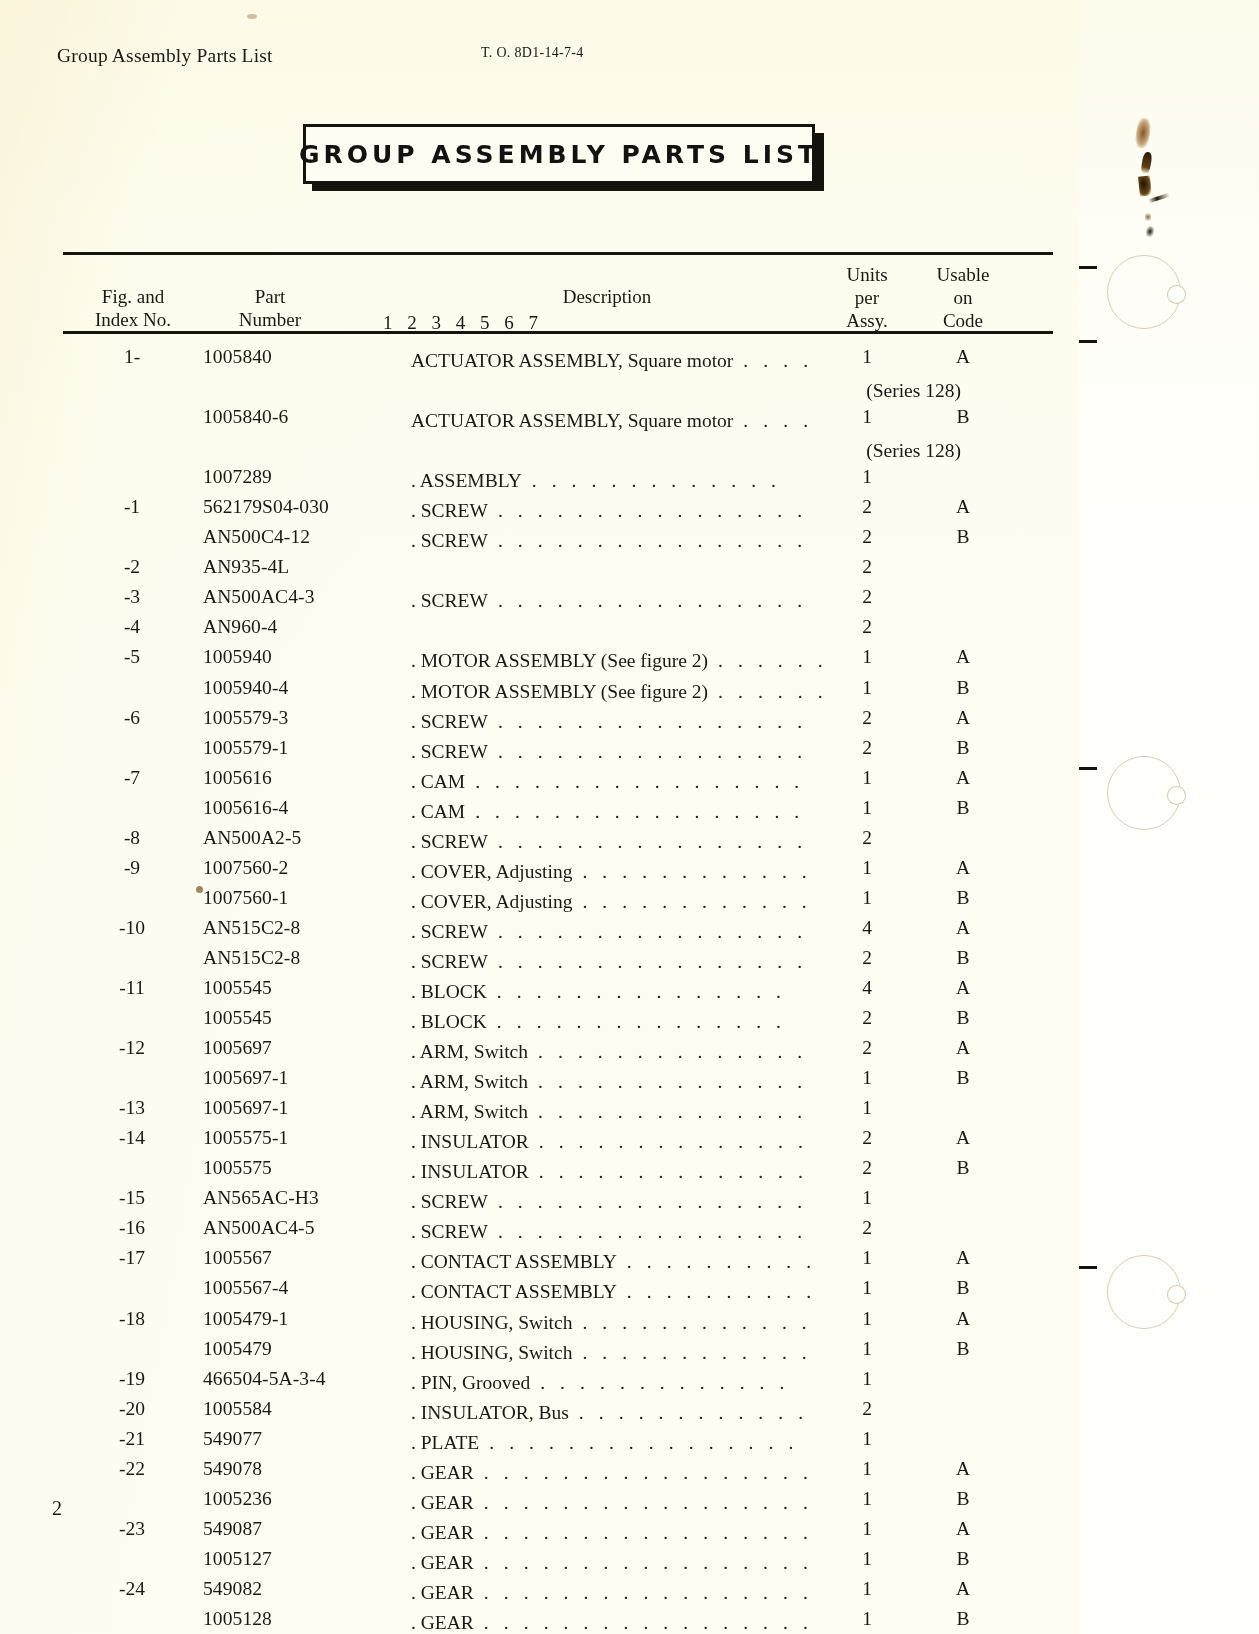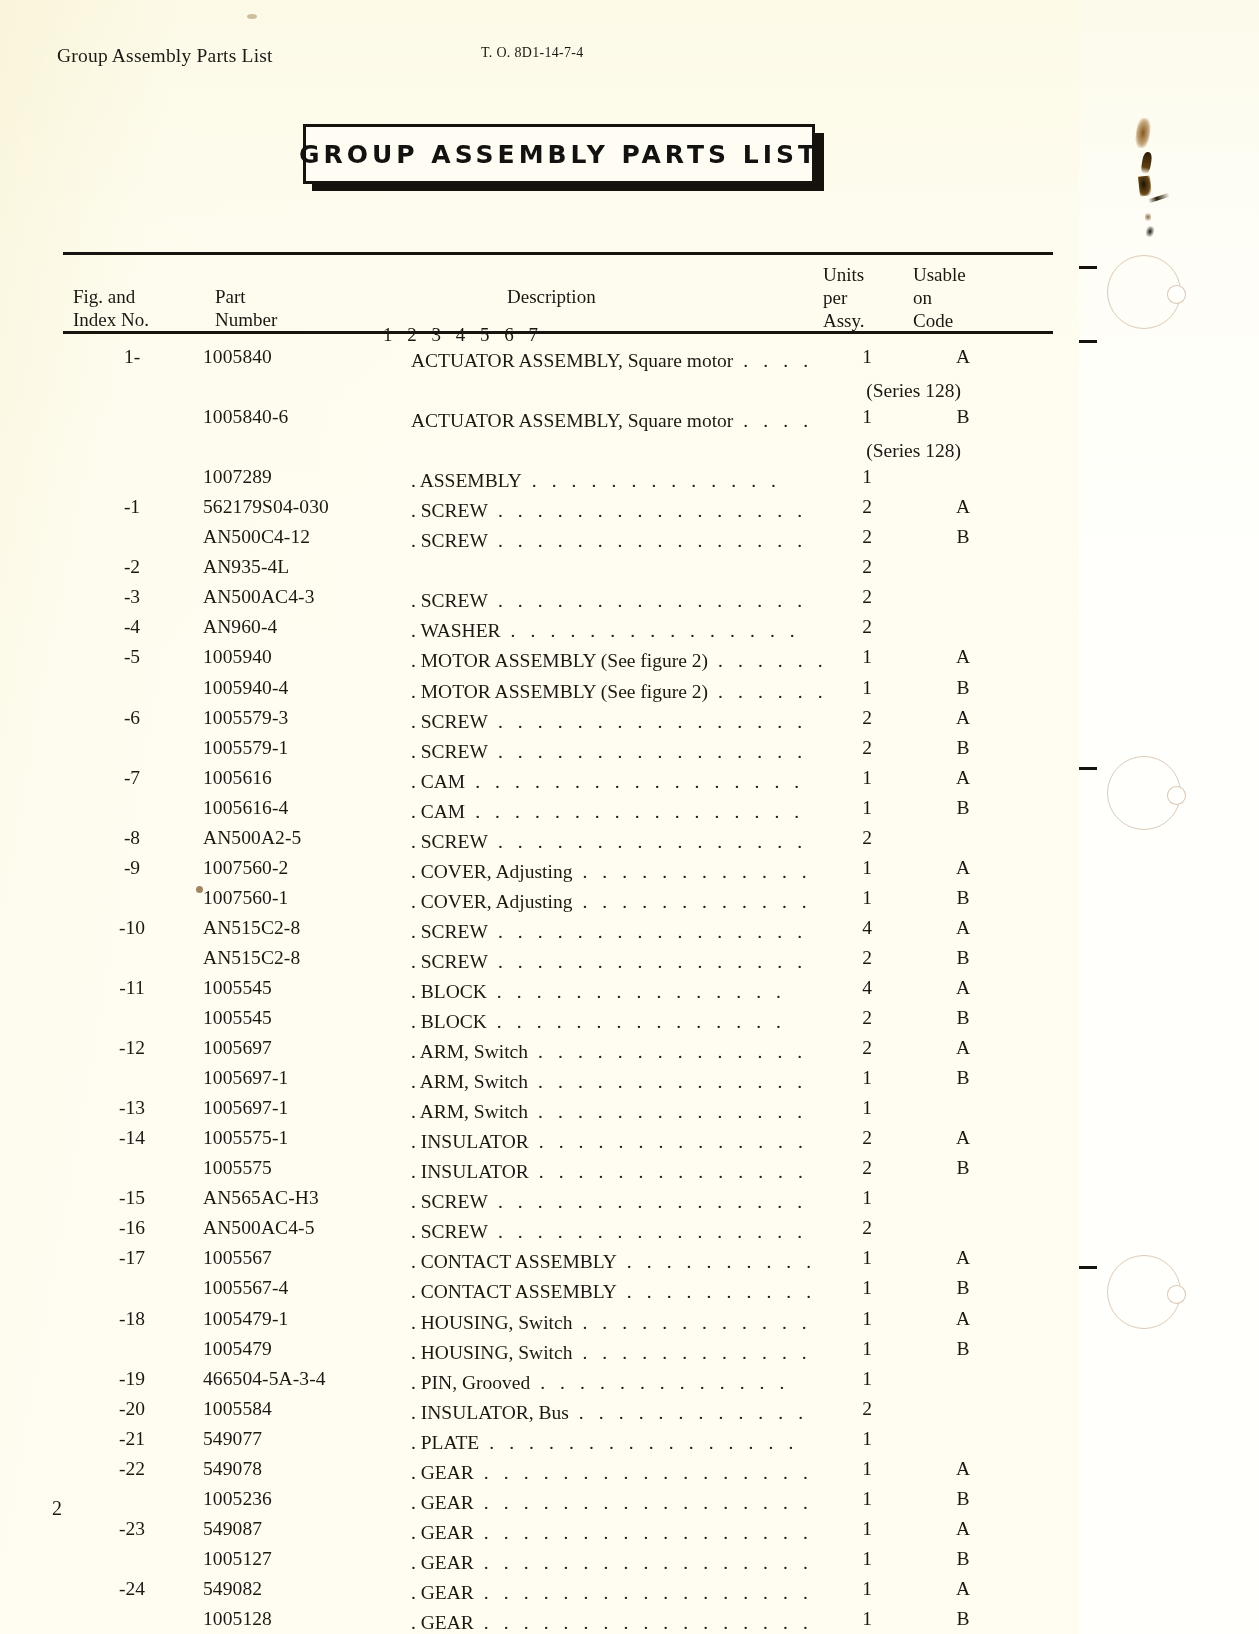--- a/index.html
+++ b/index.html
@@ -98,25 +98,25 @@
   }
   .rule-top { height: 3px; background: #17140f; }
   .rule-bottom { height: 3px; background: #17140f; margin-top: 2px; }
 
   .thead {
     position: relative;
     height: 74px;
     font-size: 19px;
     color: #1b1814;
   }
-  .th { position: absolute; text-align: left; line-height: 1.22; }
+  .th { position: absolute; text-align: center; line-height: 1.22; }
   .th-fig    { left: 10px;  top: 30px; width: 120px; }
   .th-part   { left: 152px; top: 30px; width: 110px; }
   .th-desc   { left: 444px; top: 30px; width: 200px; }
-  .th-nums   { left: 320px; top: 68px; width: 200px; text-align: left; letter-spacing: 5px; }
+  .th-nums   { left: 320px; top: 56px; width: 200px; text-align: left; letter-spacing: 5px; }
   .th-units  { left: 760px; top: 8px;  width: 88px; }
   .th-code   { left: 850px; top: 8px;  width: 100px; }
 
   .tbody {
     position: relative;
     padding-top: 12px;
     font-size: 19.5px;
     color: #1b1813;
   }
   .row {
@@ -351,21 +351,20 @@
         <div class="row">
           <div class="c-fig">-3</div>
           <div class="c-part">AN500AC4-3</div>
           <div class="c-desc"><span>.  SCREW</span><span class="dots"> . . . . . . . . . . . . . . . .</span></div>
           <div class="c-units">2</div>
           <div class="c-code"></div>
         </div>
         <div class="row">
           <div class="c-fig">-4</div>
           <div class="c-part">AN960-4</div>
-          <div class="c-desc"><span>.  WASHER</span><span class="dots"> . . . . . . . . . . . . . . .</span></div>
           <div class="c-units">2</div>
           <div class="c-code"></div>
         </div>
         <div class="row">
           <div class="c-fig">-5</div>
           <div class="c-part">1005940</div>
           <div class="c-desc"><span>.  MOTOR ASSEMBLY (See figure 2)</span><span class="dots"> . . . . . .</span></div>
           <div class="c-units">1</div>
           <div class="c-code">A</div>
         </div>

